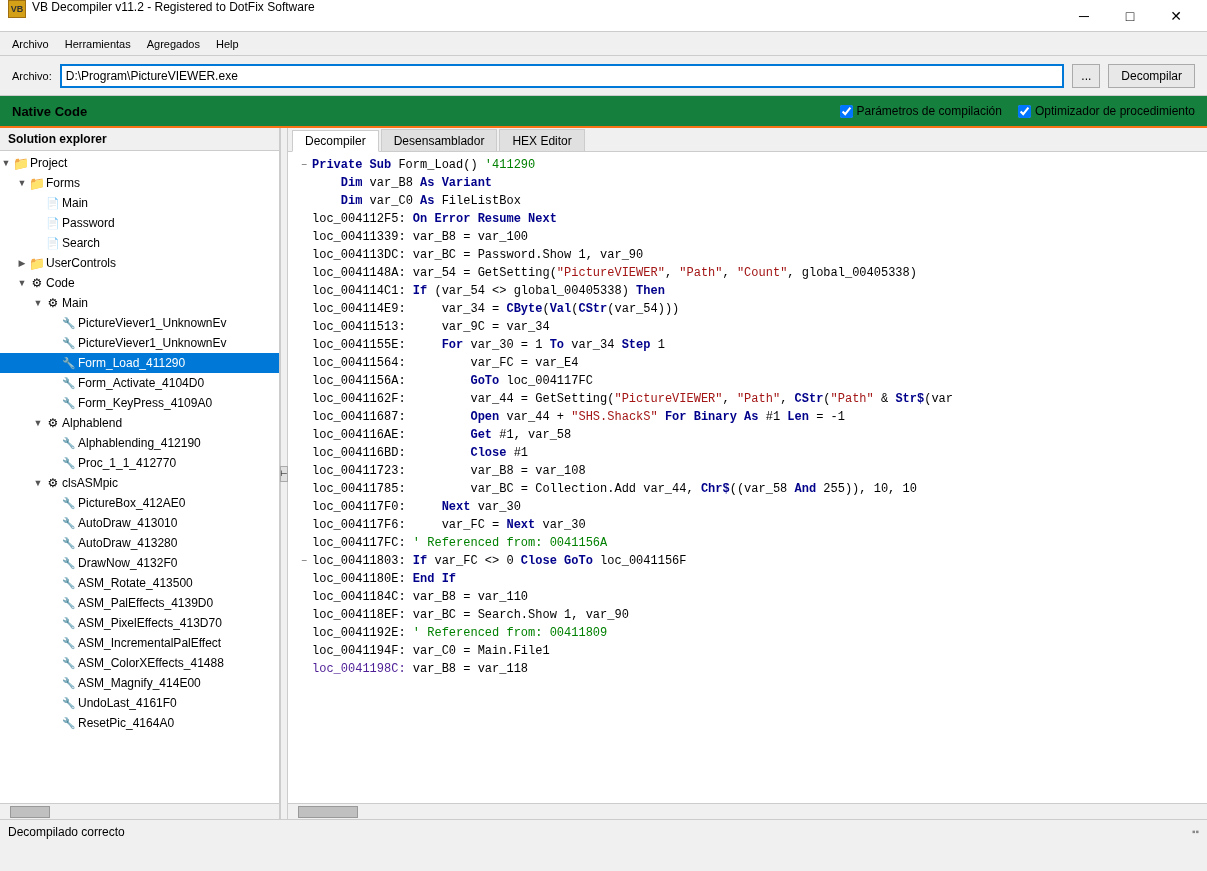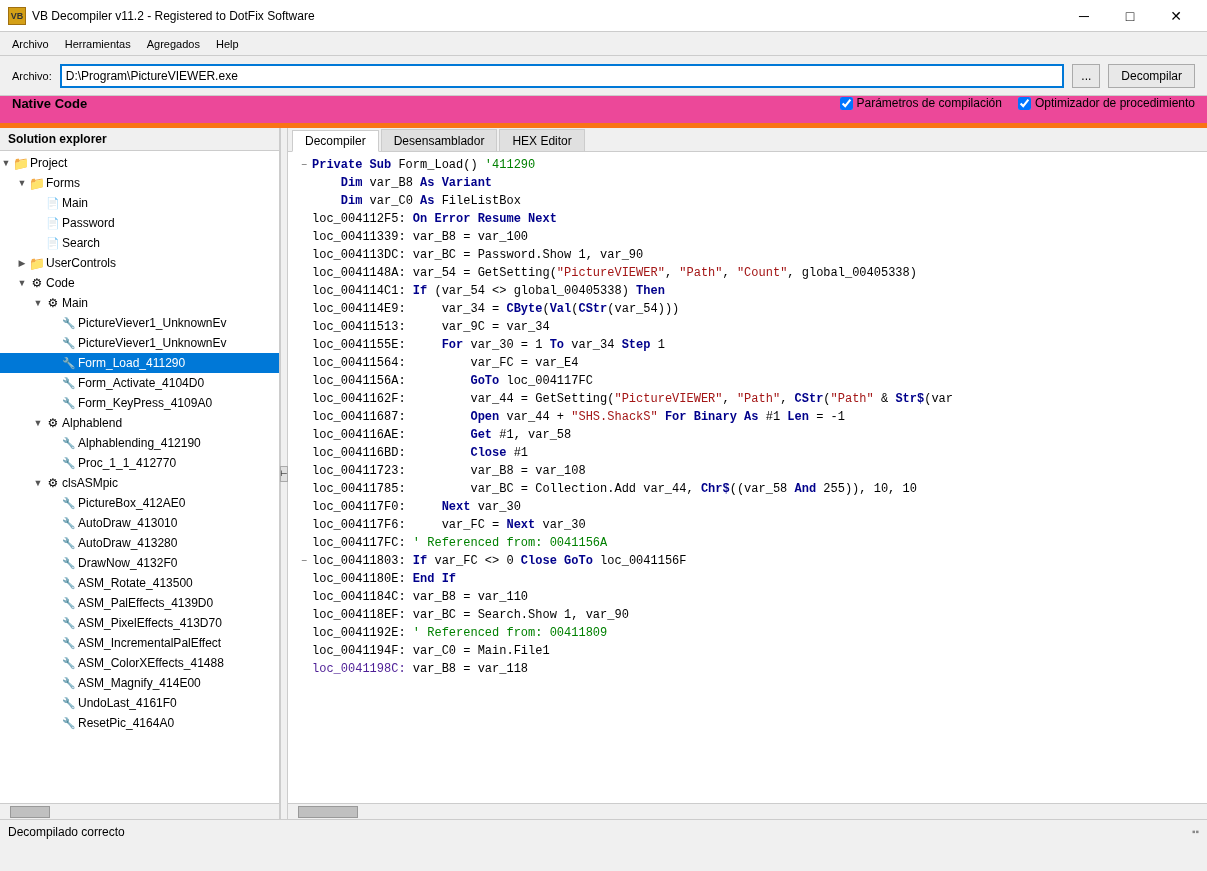--- a/index.html
+++ b/index.html
@@ -4,21 +4,20 @@
   <style>
     * { box-sizing: border-box; margin: 0; padding: 0; }
     body { font-family: 'Segoe UI', Tahoma, sans-serif; font-size: 12px; background: #f0f0f0; color: #000; width: 1207px; height: 871px; overflow: hidden; }
 
     
     #titlebar {
       background: #fff;
       border-bottom: 1px solid #ccc;
       height: 32px;
       display: flex;
-      align-items: center;
       padding: 0 8px;
       gap: 6px;
     }
     #titlebar .app-icon {
       width: 18px; height: 18px;
       background: #d4a017;
       border: 1px solid #a07010;
       font-size: 9px;
       display: flex; align-items: center; justify-content: center;
       font-weight: bold; color: #333;
@@ -66,25 +65,25 @@
     }
     #toolbar .btn-browse {
       height: 24px; padding: 0 8px; border: 1px solid #aaa; background: #e8e8e8; cursor: pointer; font-size: 12px;
     }
     #toolbar .btn-decompile {
       height: 24px; padding: 0 12px; border: 1px solid #aaa; background: #e8e8e8; cursor: pointer; font-size: 12px;
     }
 
     
     #header-section {
-      background: #ec4899;
-      border-bottom: 5px solid #f97316;
+      background: #15803d;
+      border-bottom: 2px solid #f97316;
       height: 32px;
       display: flex;
-      align-items: flex-start;
+      align-items: center;
       padding: 0 12px;
     }
     #header-section .section-title { font-size: 13px; font-weight: bold; flex: 1; }
     .checkbox-group { display: flex; align-items: center; gap: 16px; margin-left: auto; }
     .checkbox-item { display: flex; align-items: center; gap: 4px; font-size: 12px; }
 
     
     #main-layout {
       display: flex;
       height: calc(871px - 32px - 24px - 40px - 32px - 28px - 24px);

